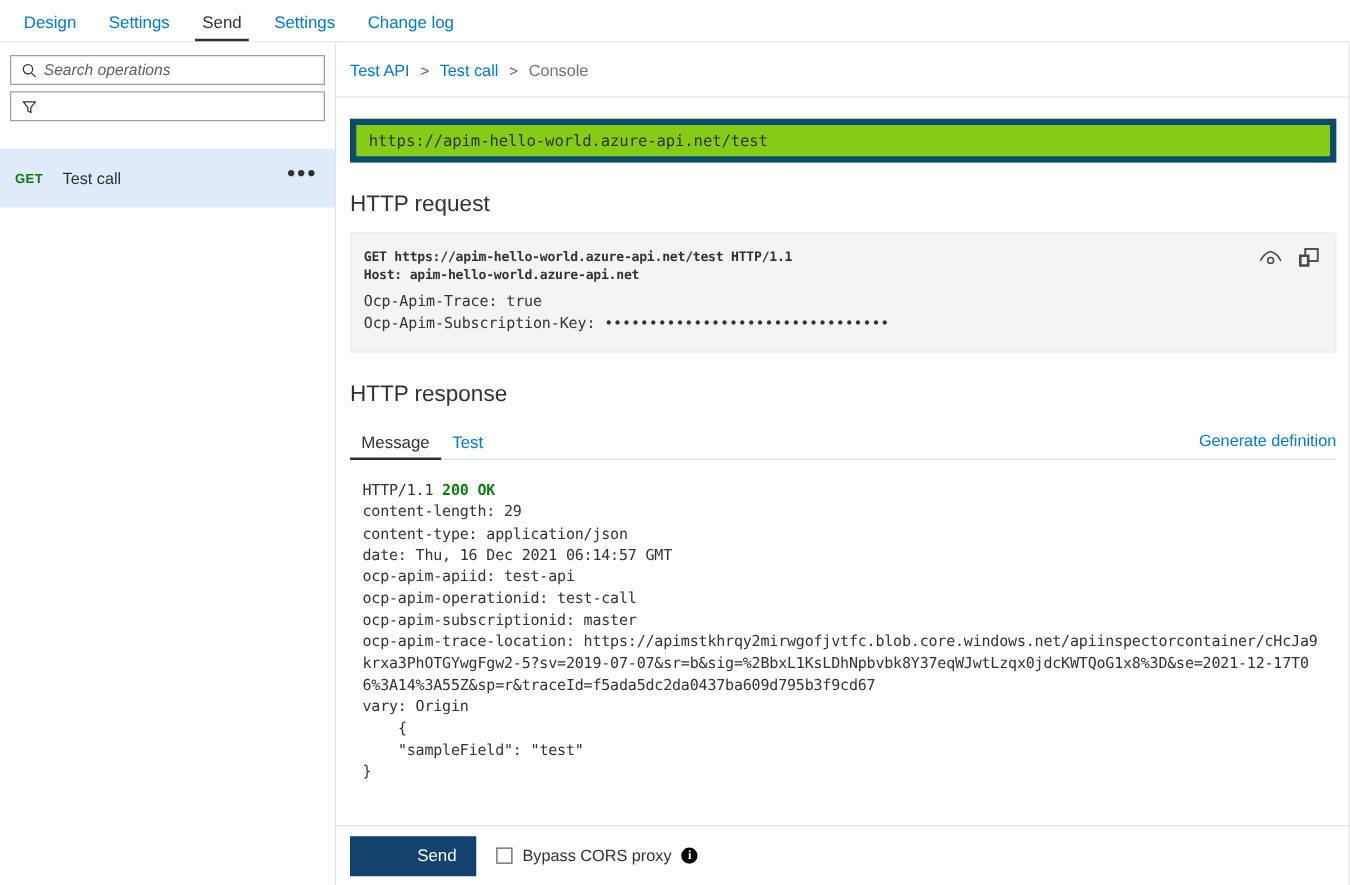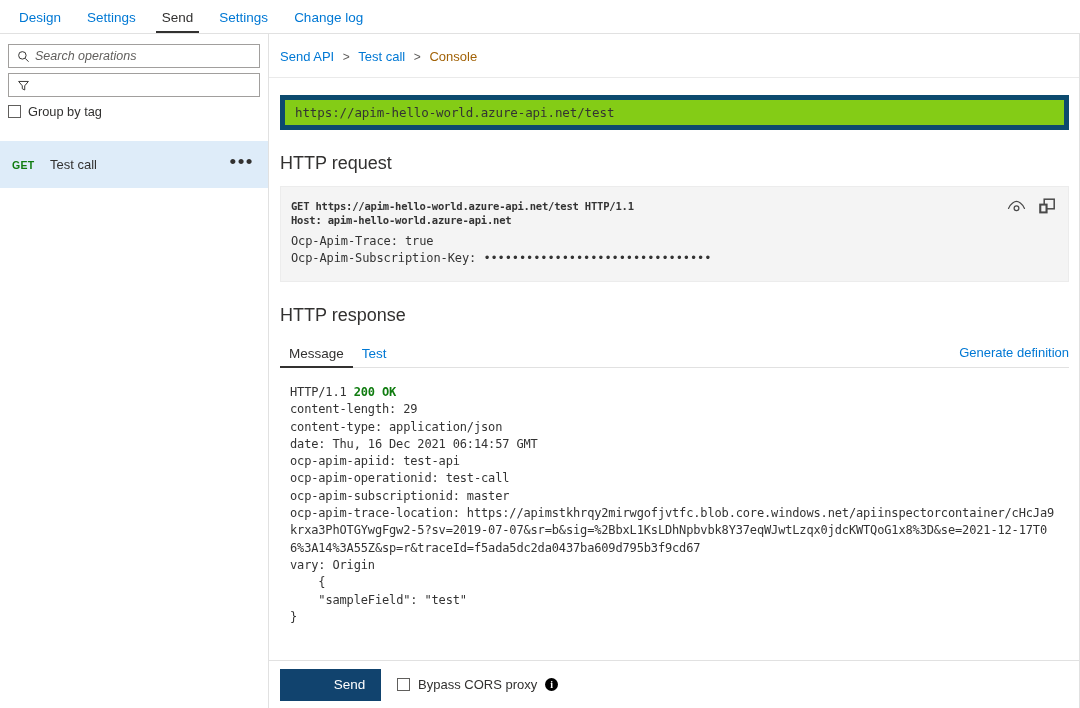--- a/index.html
+++ b/index.html
@@ -125,21 +125,21 @@
     background: #ffffff;
     overflow: hidden;
   }
   .breadcrumb {
     padding: 15px 0 0 11px;
     font-size: 13px;
     color: #0078d4;
   }
   .breadcrumb .sep { color: #605e5c; margin: 0 5px; font-size: 12px; }
   .breadcrumb .crumb { cursor: pointer; }
-  .breadcrumb .crumb.last { color: #a16207; cursor: default; }
+  .breadcrumb .crumb.last { color: #737373; cursor: default; }
   .bc-rule {
     margin-top: 13px;
     border-bottom: 1px solid #eaeaea;
   }
 
   .content { padding: 0 11px 0 11px; }
 
   .url-bar {
     margin-top: 17px;
     background: #84cc16;
@@ -312,38 +312,34 @@
       </div>
 
       <div class="field-box">
         <span class="ficon">
           <svg width="13" height="13" viewBox="0 0 16 16">
             <path d="M2 3 H14 L9.5 8.4 V13.5 L6.5 12 V8.4 Z" fill="none" stroke="#323130" stroke-width="1.2" stroke-linejoin="round"></path>
           </svg>
         </span>
       </div>
 
-      <div class="cb-row">
-        <span class="cb"></span>
-        <span>Group by tag</span>
-      </div>
 
       <div class="op-list">
         <div class="op-row">
           <span class="op-verb">GET</span>
           <span class="op-name">Test call</span>
           <span class="op-more">•••</span>
         </div>
       </div>
     </div>
 
     <div class="main">
 
       <div class="breadcrumb">
-        <span class="crumb">Send API</span>
+        <span class="crumb">Test API</span>
         <span class="sep">&gt;</span>
         <span class="crumb">Test call</span>
         <span class="sep">&gt;</span>
         <span class="crumb last">Console</span>
       </div>
       <div class="bc-rule"></div>
 
       <div class="content">
 
         <div class="url-bar">

